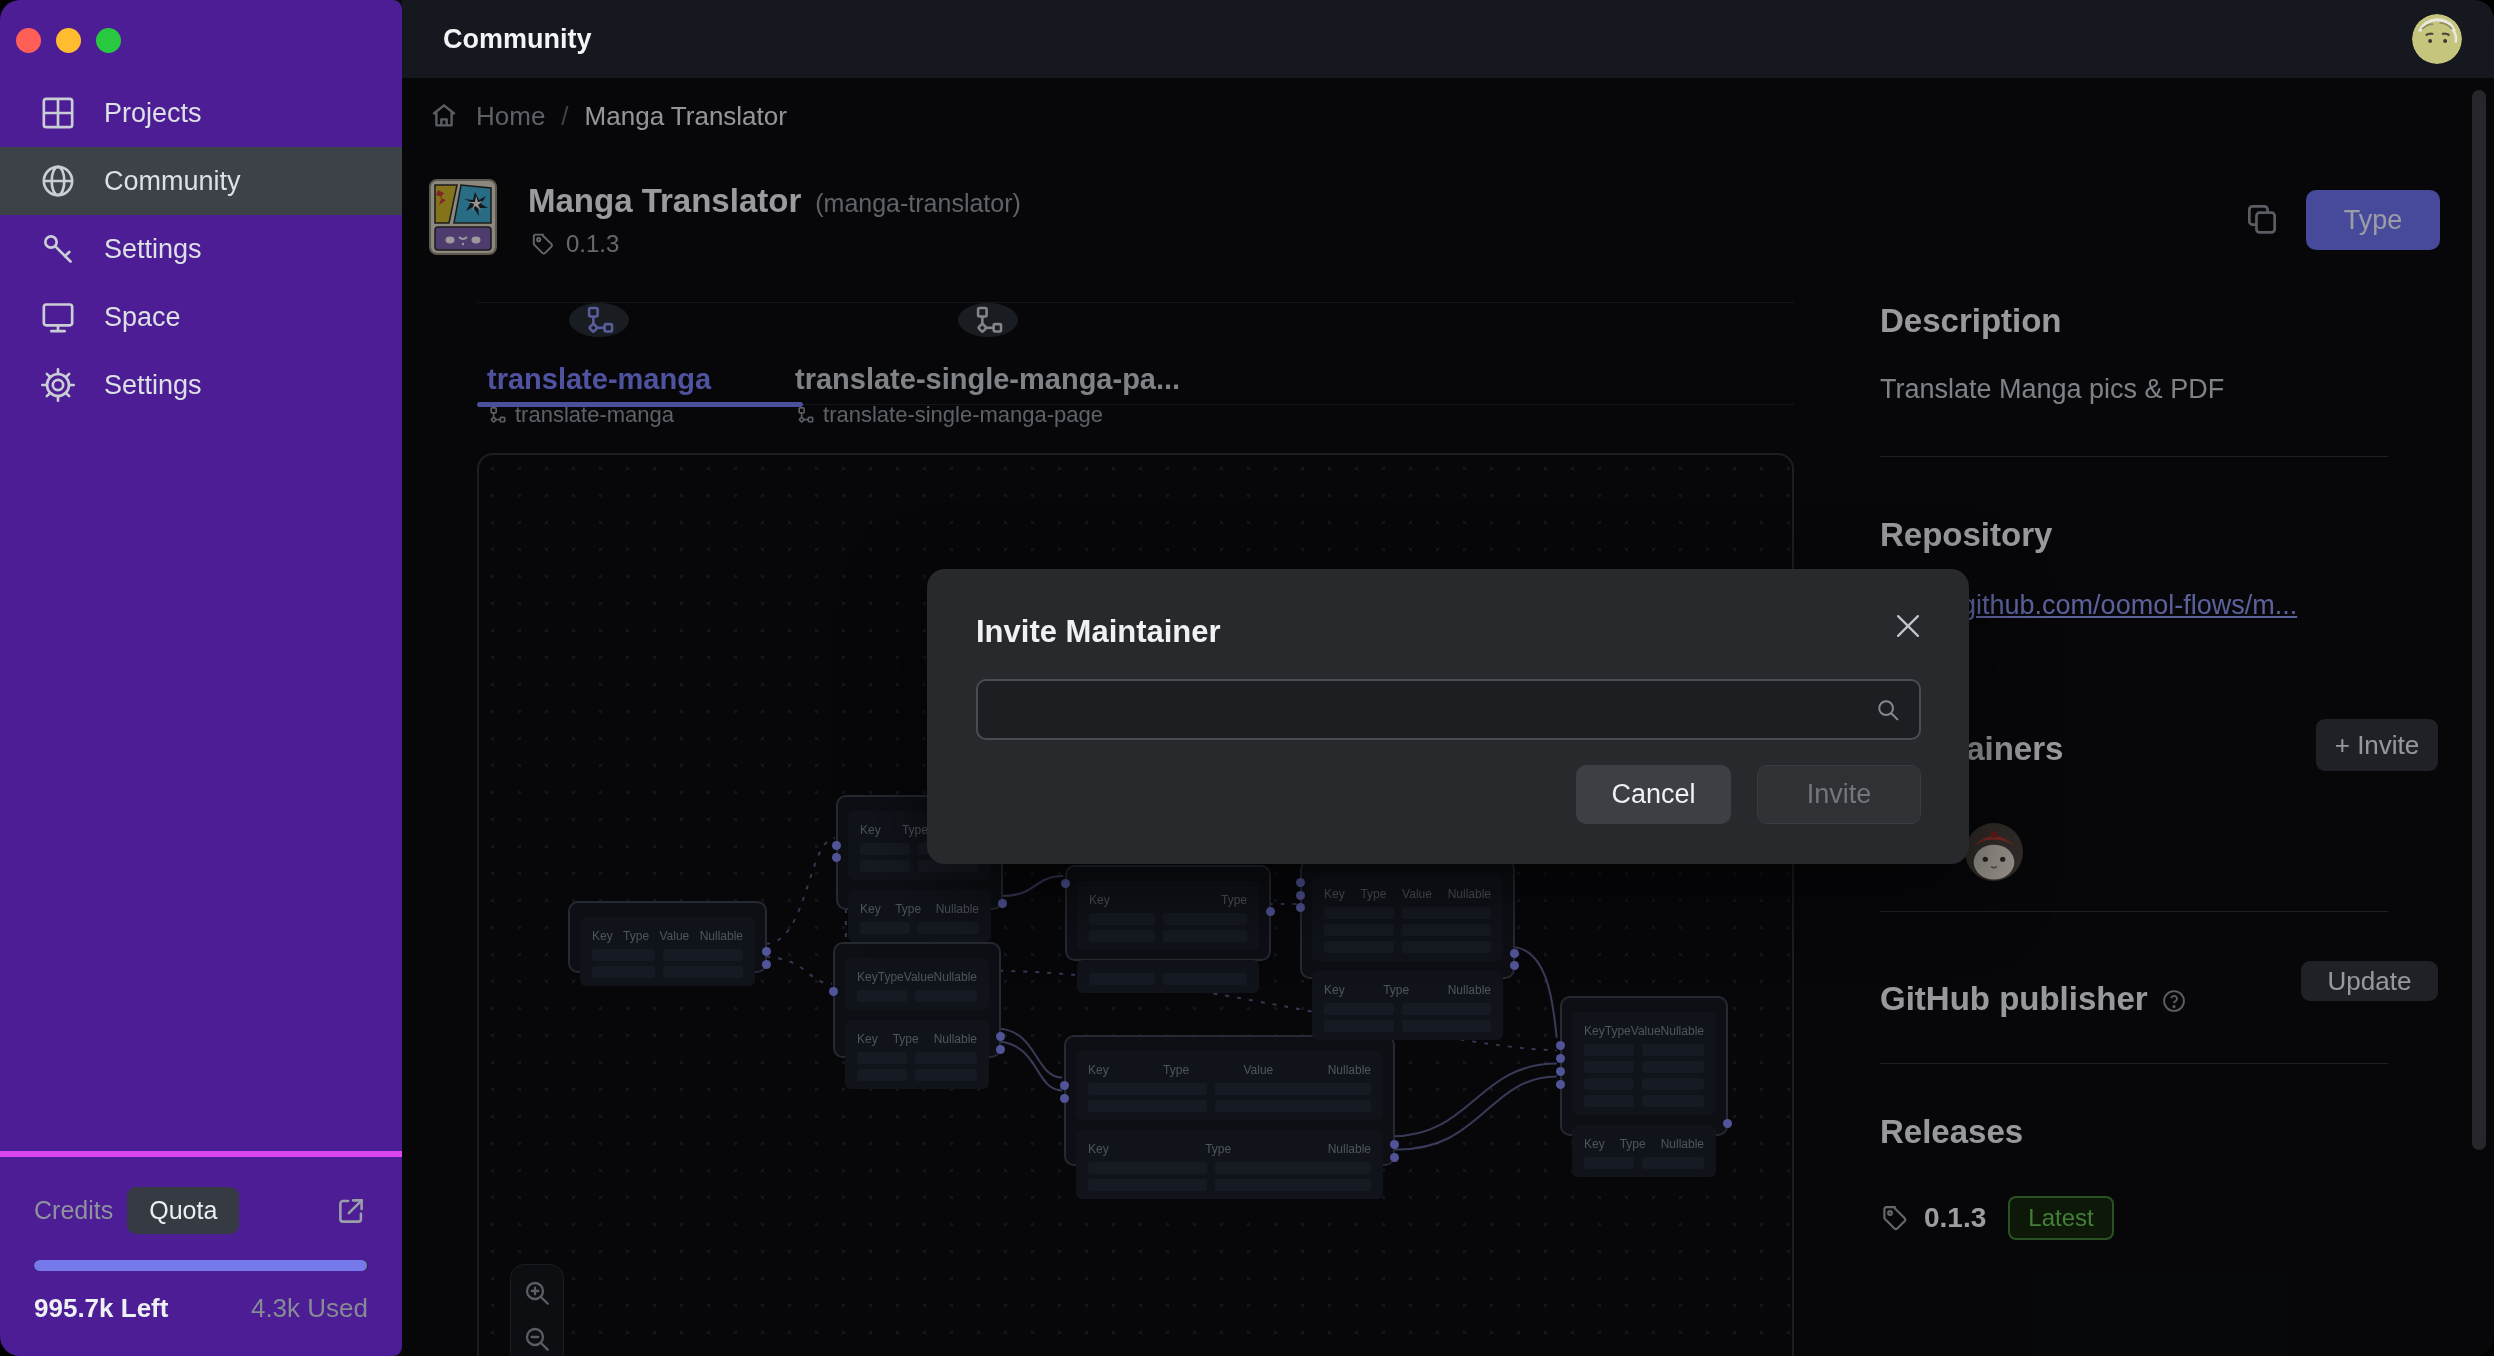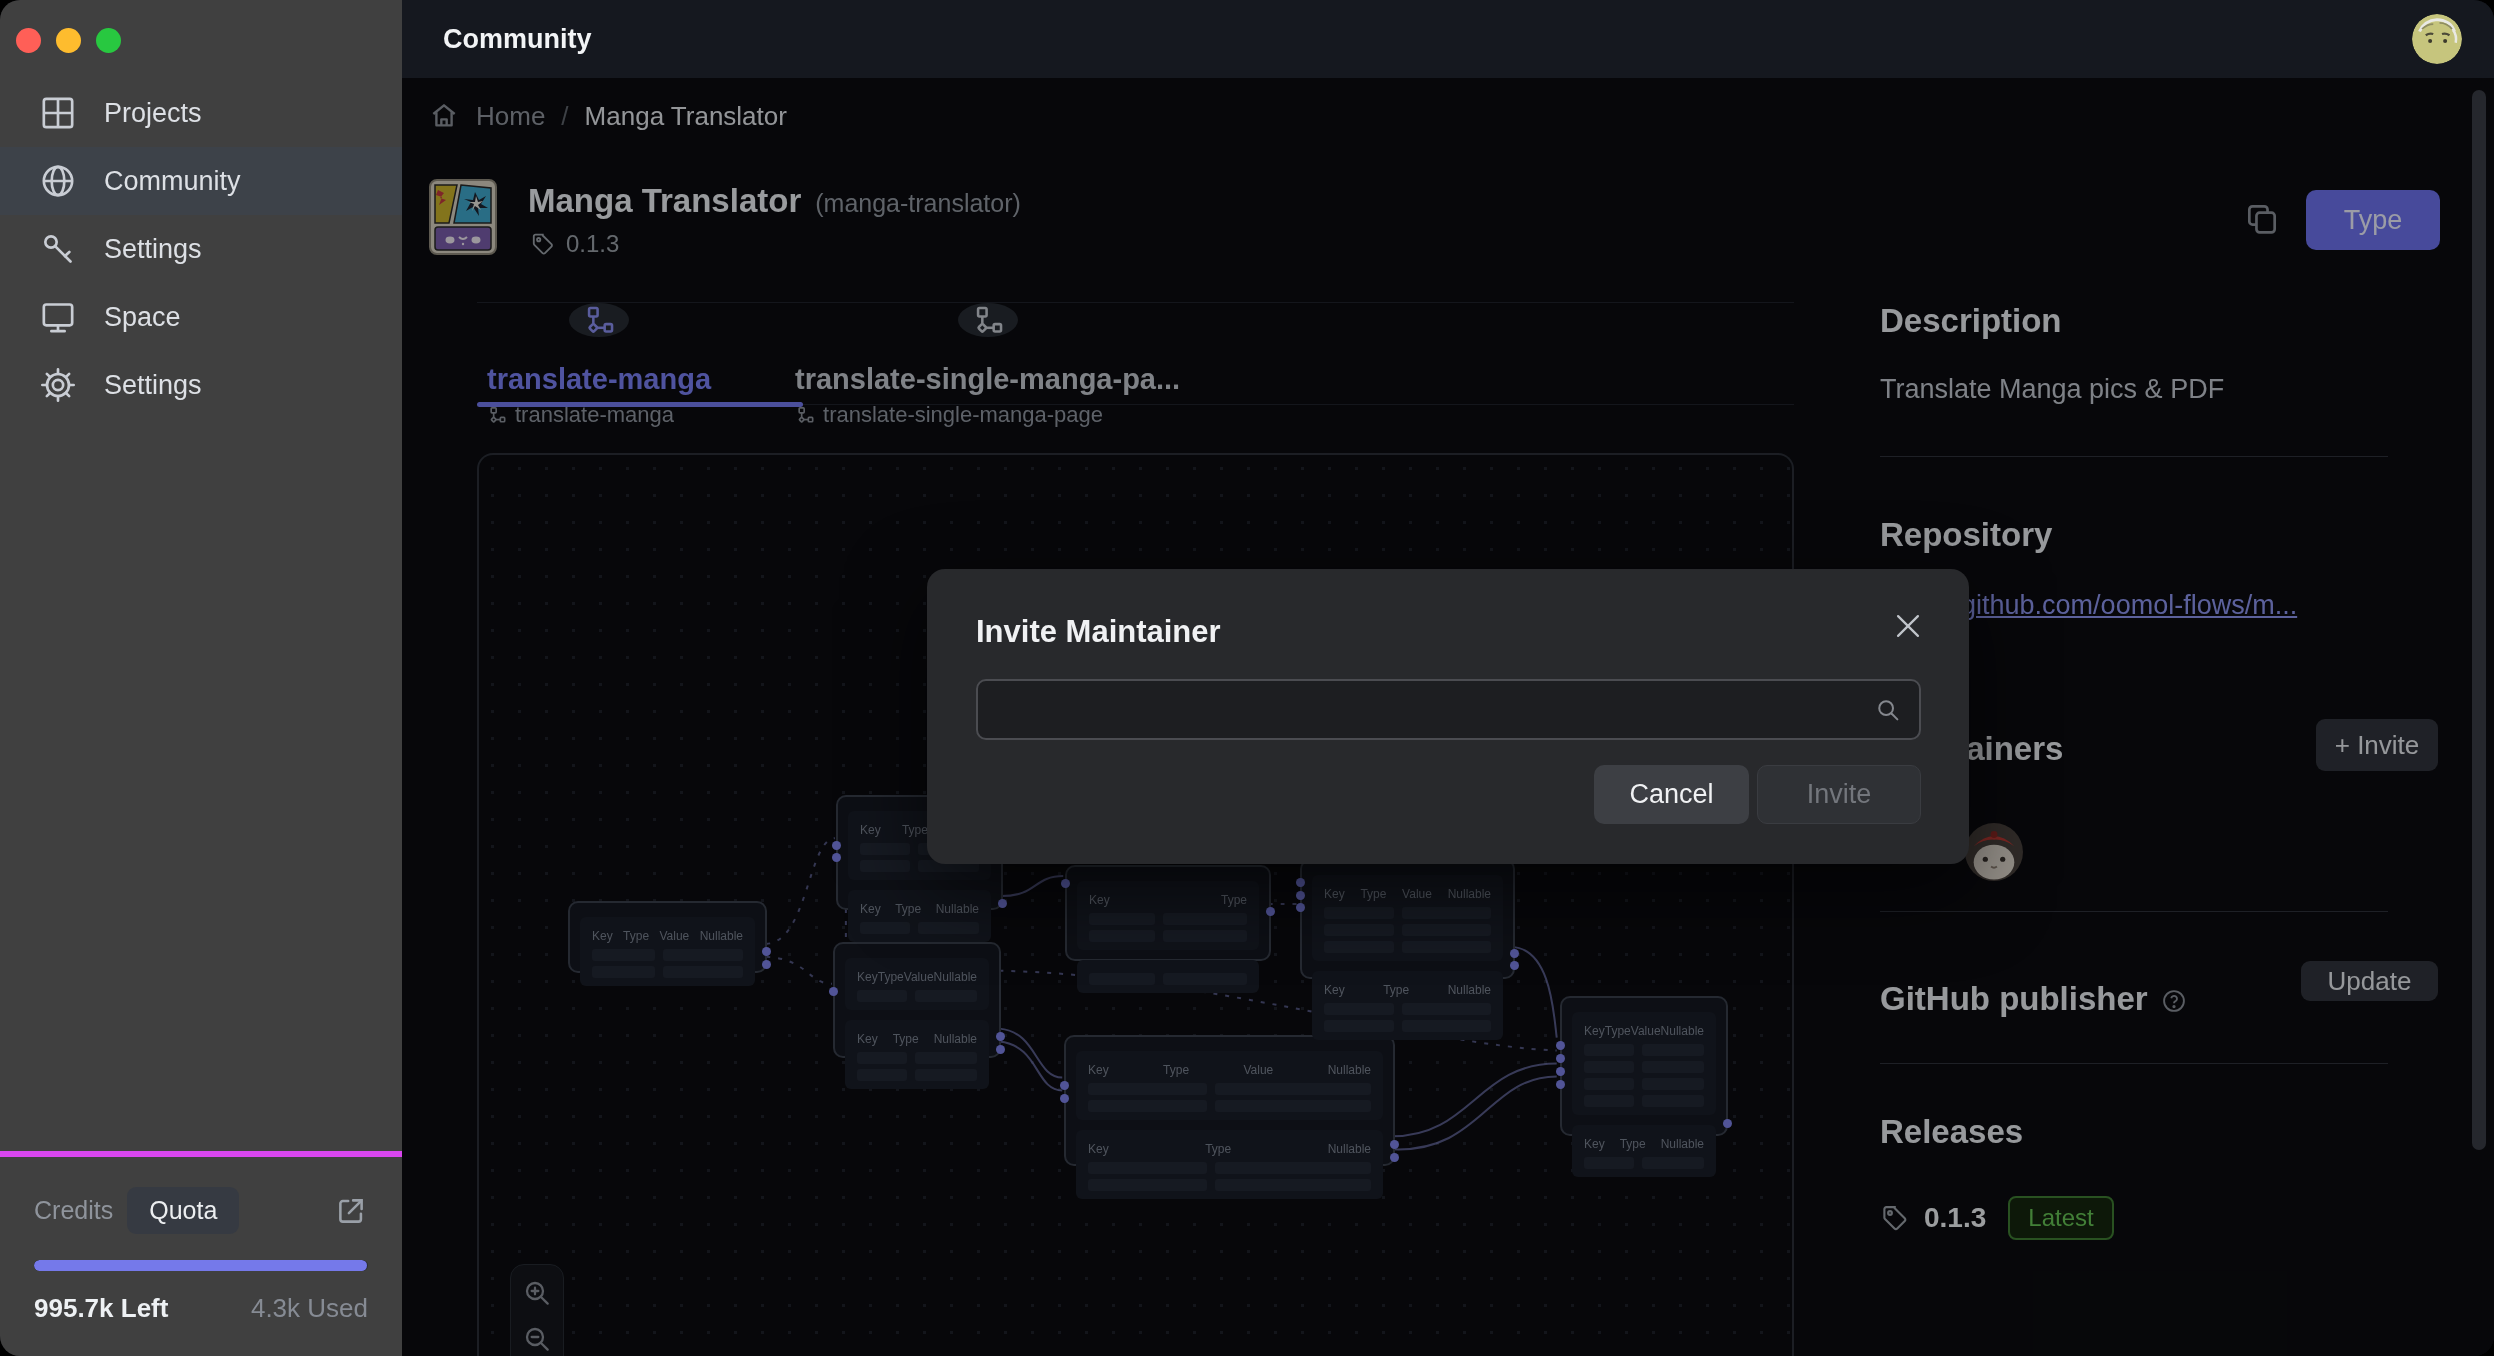--- a/index.html
+++ b/index.html
@@ -1,20 +1,20 @@
 <!DOCTYPE html>
 <html><head>
 <meta charset="utf-8">
 <style>
   * { margin:0; padding:0; box-sizing:border-box; }
   html,body { width:2494px; height:1356px; background:#000; font-family:"Liberation Sans", sans-serif; overflow:hidden; }
   .window { position:relative; width:2494px; height:1356px; border-radius:20px; overflow:hidden; display:flex; background:#0b0c10; }
 
   
-  .sidebar { position:relative; width:402px; height:100%; background:#404040; flex:0 0 402px; z-index:70; }
+  .sidebar { position:relative; width:402px; height:100%; background:#4c1d95; flex:0 0 402px; z-index:70;border-radius:9px; }
   .traffic { display:flex; gap:15px; padding:28px 0 0 16px; }
   .light { width:25px; height:25px; border-radius:50%; }
   .l-red{background:#ff5f57;} .l-yellow{background:#febc2e;} .l-green{background:#28c840;}
   .nav { margin-top:26px; }
   .nav-item { display:flex; align-items:center; gap:26px; height:68px; padding-left:38px; cursor:pointer; color:#dde0e5; font-size:27px; font-weight:500; }
   .nav-item.active { background:#3d4249; }
   .nav-item .icn { width:40px; height:40px; color:#c9cdd4; display:flex; }
   .nav-item .icn svg { width:40px; height:40px; }
   .side-footer { position:absolute; left:0; right:0; bottom:0; border-top:6px solid #d946ef; padding:30px 34px 32px 34px; }
   .credits-row { display:flex; align-items:center; }
@@ -111,21 +111,21 @@
 
   
   .modal { position:absolute; left:525px; top:491px; width:1042px; height:295px; background:#28292c; border-radius:18px; box-shadow:0 26px 80px rgba(0,0,0,0.6); z-index:60; }
   .modal-title { position:absolute; left:49px; top:45px; color:#f0f1f3; font-size:31px; font-weight:600; }
   .modal-close { position:absolute; right:44px; top:40px; width:34px; height:34px; color:#c0c4ca; cursor:pointer; }
   .modal-close svg { width:34px; height:34px; }
   .modal-input-wrap { position:absolute; left:49px; top:110px; width:945px; height:61px; }
   .modal-input { width:100%; height:100%; background:#1d1e21; border:2px solid #4b4c51; border-radius:10px; color:#e8eaee; font-size:26px; padding:0 60px 0 22px; font-family:inherit; outline:none; }
   .input-search-icn { position:absolute; right:18px; top:16px; width:30px; height:30px; color:#85888e; }
   .input-search-icn svg{width:30px;height:30px;}
-  .modal-btns { position:absolute; right:48px; top:196px; display:flex; gap:8px; }
+  .modal-btns { position:absolute; right:48px; top:196px; display:flex; gap:26px; }
   .btn-cancel { width:155px; height:59px; background:#3d3f44; border:none; border-radius:10px; color:#f0f1f3; font-size:27px; font-family:inherit; cursor:pointer; }
   .btn-invite { width:164px; height:59px; background:#2f3135; border:1px solid #3a3c41; border-radius:10px; color:#73767c; font-size:27px; font-family:inherit; cursor:pointer; }
 </style>
 </head>
 <body>
 
 <div class="window">
 
   <aside class="sidebar">
     <div class="traffic">

